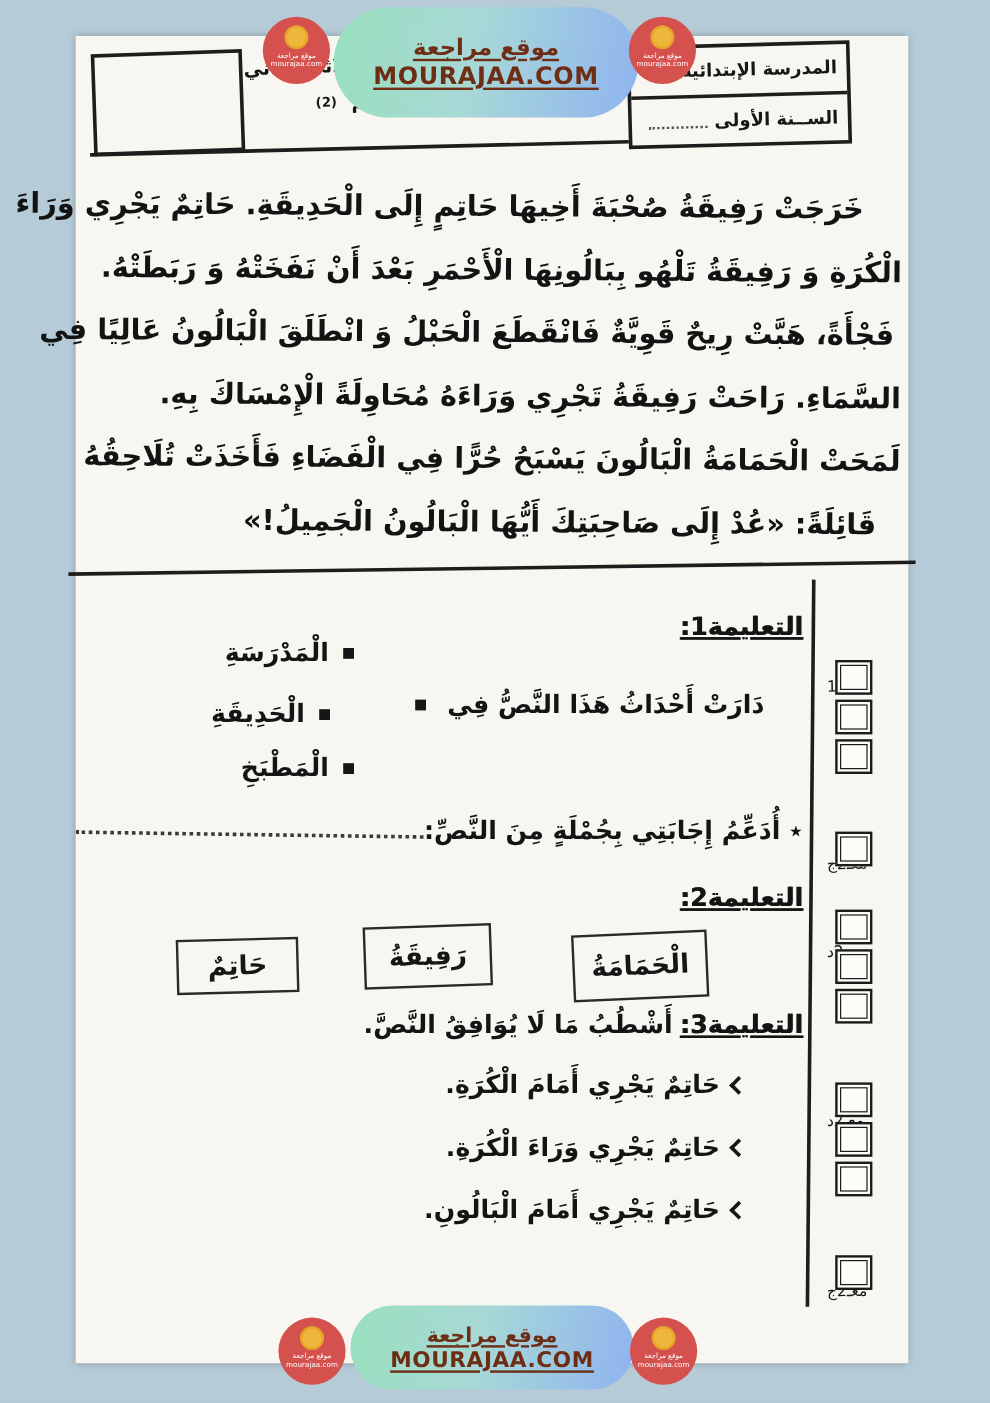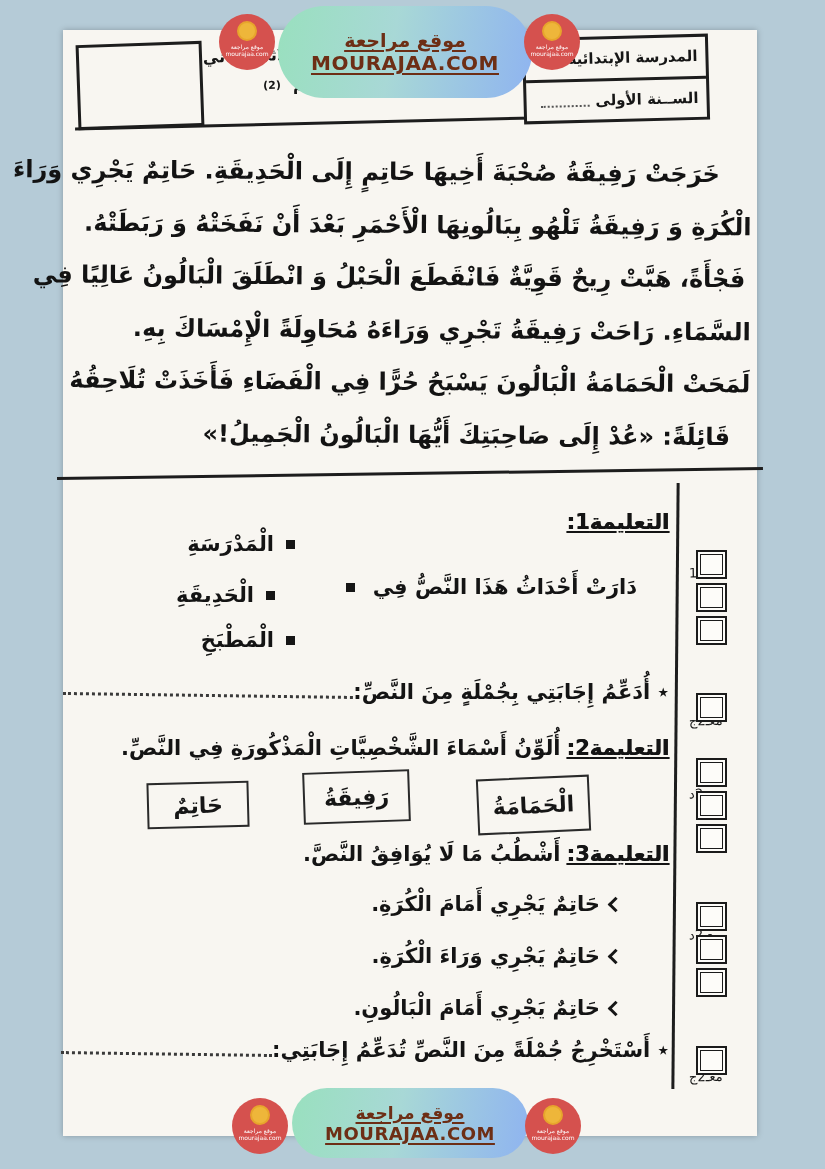--- a/index.html
+++ b/index.html
@@ -193,21 +193,20 @@
       <span>الْمَطْبَخِ</span>
     </div>
 
     <div class="exrow" style="top:650px; right:88px; left:-4px">
       <span>٭ أُدَعِّمُ إِجَابَتِي بِجُمْلَةٍ مِنَ النَّصِّ:</span>
       <span class="dotline"></span>
     </div>
 
     <div class="exrow" style="top:706px; right:88px">
       <span class="exlabel">التعليمة2:</span>
-      <span>أُلَوِّنُ أَسْمَاءَ الشَّخْصِيَّاتِ الْمَذْكُورَةِ فِي النَّصِّ.</span>
     </div>
     <div class="name-card" style="left:414px; top:747px; width:113px; height:56px; transform:rotate(-2.5deg)">
       <span>الْحَمَامَةُ</span>
     </div>
     <div class="name-card" style="left:240px; top:741px; width:107px; height:52px; transform:rotate(-2deg)">
       <span>رَفِيقَةُ</span>
     </div>
     <div class="name-card" style="left:84px; top:752px; width:102px; height:46px; transform:rotate(-1.5deg)">
       <span>حَاتِمٌ</span>
     </div>
@@ -222,24 +221,20 @@
     </div>
     <div class="exrow" style="top:862px; right:136px">
       <span class="chev"></span>
       <span>حَاتِمٌ يَجْرِي أَمَامَ الْكُرَةِ.</span>
     </div>
     <div class="exrow" style="top:966px; right:136px">
       <span class="chev"></span>
       <span>حَاتِمٌ يَجْرِي أَمَامَ الْبَالُونِ.</span>
     </div>
 
-    <div class="exrow" style="top:1008px; right:88px; left:-6px">
-      <span>٭ أَسْتَخْرِجُ جُمْلَةً مِنَ النَّصِّ تُدَعِّمُ إِجَابَتِي:</span>
-      <span class="dotline"></span>
-    </div>
 
   </div>
 
   <div class="pill pill-top">
     <div class="ar-line">موقع مراجعة</div>
     <div class="url-line">MOURAJAA.COM</div>
   </div>
   <div class="badge" style="left:219px; top:14px">
     <div class="yc"></div>
     <div class="bt">موقع مراجعة</div>

